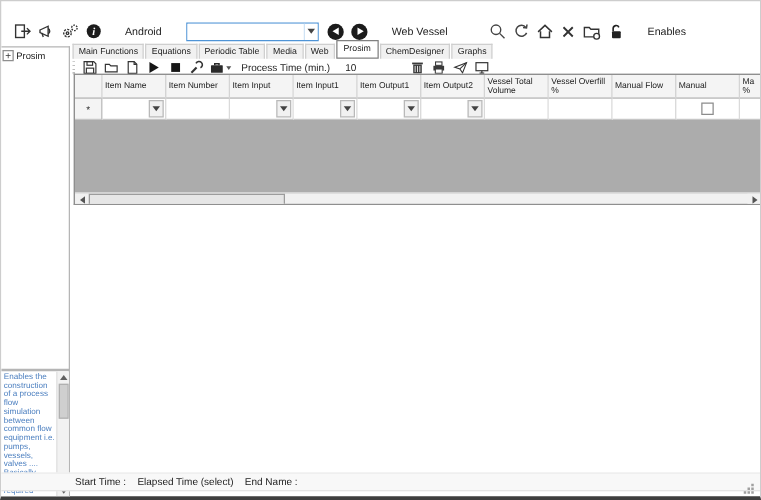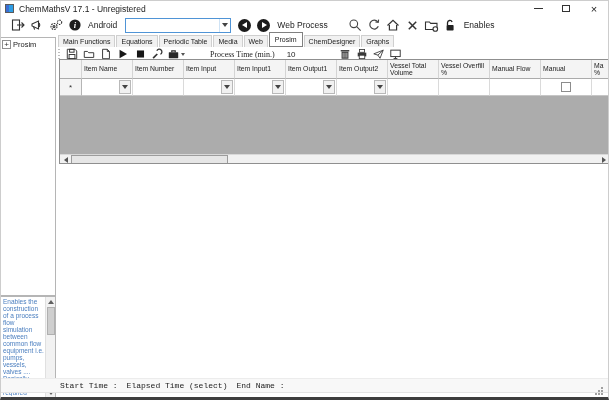--- a/index.html
+++ b/index.html
@@ -14,21 +14,21 @@
   .apptitle{font-size:8.5px;color:#1a1a1a;margin-left:5px;white-space:nowrap;}
   .wbtns{margin-left:auto;display:flex;height:15px;}
   .wbtn{width:28px;height:15px;display:flex;align-items:center;justify-content:center;cursor:default;}
   .min-glyph{width:9px;height:1px;background:#333;display:block;}
   .max-glyph{width:8px;height:7px;border:1px solid #333;display:block;}
   .x-glyph{font-size:11px;line-height:10px;color:#222;}
 
   
   .toolbar{position:absolute;top:15px;left:0;right:0;height:18px;display:flex;align-items:center;padding:0 7px;}
   .tbtn{height:16px;min-width:17px;display:flex;align-items:center;justify-content:center;background:none;border:none;padding:0 1px;margin:0 1px;}
-  .tlabel{font-size:8.5px;color:#222;margin:0 4px;white-space:nowrap;}
+  .tlabel{font-size:8.5px;color:#222;margin:0 16px;white-space:nowrap;}
   .combo{width:106px;height:15px;border:1px solid #4f94d6;background:#fff;display:flex;align-items:stretch;margin:0 4px;}
   .combo input{flex:1;border:none;outline:none;font-size:8px;padding:0 2px;min-width:0;font-family:"Liberation Sans",sans-serif;}
   .combo .dd{width:11px;border-left:1px solid #cfe3f5;display:flex;align-items:center;justify-content:center;background:#fff;}
   .caret-down{width:0;height:0;border-left:3px solid transparent;border-right:3px solid transparent;border-top:4px solid #444;}
   .navcirc{width:13px;height:13px;border-radius:50%;background:#1b1b1b;display:flex;align-items:center;justify-content:center;border:none;margin:0 3px;padding:0;}
   .tri-w-left{width:0;height:0;border-top:3.5px solid transparent;border-bottom:3.5px solid transparent;border-right:5px solid #fff;margin-right:1px;}
   .tri-w-right{width:0;height:0;border-top:3.5px solid transparent;border-bottom:3.5px solid transparent;border-left:5px solid #fff;margin-left:1px;}
   .spacer12{width:14px;}
 
   
@@ -47,21 +47,21 @@
 
   
   .tabstrip{position:absolute;left:57px;top:31px;height:15px;display:flex;align-items:flex-end;}
   .tab{font-size:7px;color:#222;background:#f1f1f1;border:1px solid #cfcfcf;border-bottom:none;padding:0 4px;height:12px;display:flex;align-items:center;margin-right:1px;white-space:nowrap;cursor:default;}
   .tab.selected{background:#fff;border:1px solid #808080;height:15px;padding:0 5px;position:relative;z-index:2;}
 
   
   .ptoolbar{position:absolute;left:57px;top:47px;height:12px;display:flex;align-items:center;gap:3px;}
   .pgrip{width:2px;height:10px;background:repeating-linear-gradient(to bottom,#bdbdbd 0 1px,transparent 1px 3px);margin-right:2px;}
   .pbtn{height:12px;min-width:14px;display:flex;align-items:center;justify-content:center;background:none;border:none;padding:0;}
-  .pt-label{font-size:8px;color:#222;margin-left:22px;white-space:nowrap;font-family:Liberation Serif, serif;}
+  .pt-label{font-size:8px;color:#222;margin-left:5px;white-space:nowrap;}
   .pt-value{font-size:8px;color:#222;margin-left:9px;}
   .pspacer{width:36px;}
   .ddmini{width:0;height:0;border-left:2.5px solid transparent;border-right:2.5px solid transparent;border-top:3.5px solid #555;margin-left:1px;}
 
   
   .grid{position:absolute;left:58px;top:58px;width:551px;height:105px;border:1px solid #8f8f8f;border-right:none;background:#acacac;overflow:hidden;}
   .grow{display:flex;}
   .hcell{flex:none;background:#f4f4f4;border-right:1px solid #d4d4d4;border-bottom:1px solid #ababab;font-size:6.8px;line-height:7.4px;color:#222;padding:1px 2px;height:19px;display:flex;align-items:center;overflow:hidden;cursor:default;}
   .dcell{flex:none;background:#fff;border-right:1px solid #dadada;border-bottom:1px solid #c6c6c6;height:17px;position:relative;display:flex;align-items:center;}
   .rowhdr{background:#f4f4f4;justify-content:center;font-size:8px;color:#333;border-right:1px solid #b5b5b5;}
@@ -69,47 +69,32 @@
   .checkbox{width:10px;height:10px;border:1px solid #8c8c8c;background:#fff;margin:0 auto;}
   .grayfill{height:58px;background:#acacac;}
   .hscroll{height:11px;background:#f1f1f1;position:relative;border-top:1px solid #d8d8d8;}
   .hsbtn{position:absolute;top:0;width:11px;height:10px;display:flex;align-items:center;justify-content:center;background:#f1f1f1;border:none;padding:0;}
   .hsbtn.left{left:0;} .hsbtn.right{right:1px;}
   .tri-left{width:0;height:0;border-top:3px solid transparent;border-bottom:3px solid transparent;border-right:4px solid #555;}
   .tri-right{width:0;height:0;border-top:3px solid transparent;border-bottom:3px solid transparent;border-left:4px solid #555;}
   .hthumb{position:absolute;left:11px;top:0;width:157px;height:10px;background:#e6e6e6;border:1px solid #9c9c9c;}
 
   
-  .statusbar{position:absolute;left:0;right:0;top:377px;height:15px;background:#f8f8f8;border-top:1px solid #ececec;border-bottom:1px solid #e4e4e4;display:flex;align-items:center;padding-left:59px;gap:9px;font-family:Liberation Mono, monospace;}
+  .statusbar{position:absolute;left:0;right:0;top:377px;height:15px;background:#f8f8f8;border-top:1px solid #ececec;border-bottom:1px solid #e4e4e4;display:flex;align-items:center;padding-left:59px;gap:9px;}
   .stlabel{font-size:8px;color:#222;white-space:nowrap;}
   .gripdots{position:absolute;right:11px;bottom:8px;width:2px;height:2px;background:transparent;
     box-shadow:6px 0 0 #a0a0a0,6px 3px 0 #a0a0a0,3px 3px 0 #a0a0a0,6px 6px 0 #a0a0a0,3px 6px 0 #a0a0a0,0 6px 0 #a0a0a0;}
 
   svg.ic{display:block;}
 </style>
 </head>
 <body>
 
 <div id="window">
 
-  <div class="titlebar">
-    <span class="appicon"></span>
-    <span class="apptitle">ChemMathsV 17.1 - Unregistered</span>
-    <div class="wbtns">
-      <div class="wbtn">
-          <span class="min-glyph"></span>
-        </div>
-      <div class="wbtn">
-          <span class="max-glyph"></span>
-        </div>
-      <div class="wbtn">
-          <span class="x-glyph">×</span>
-        </div>
-    </div>
-  </div>
 
   <div class="toolbar">
     <button class="tbtn">
       <svg class="ic" width="14" height="14" viewBox="0 0 14 14" fill="none" stroke="#333" stroke-width="1.1">
           <rect x="1.5" y="2" width="7" height="10"></rect>
           <path d="M6 7 H13 M10.5 4.5 L13 7 L10.5 9.5"></path>
         </svg>
     </button>
     <button class="tbtn">
       <svg class="ic" width="14" height="14" viewBox="0 0 14 14" fill="none" stroke="#333" stroke-width="1.1">
@@ -137,21 +122,21 @@
       <div class="dd">
           <span class="caret-down"></span>
         </div>
     </div>
     <button class="navcirc">
         <span class="tri-w-left"></span>
       </button>
     <button class="navcirc">
         <span class="tri-w-right"></span>
       </button>
-    <span class="tlabel">Web Process</span>
+    <span class="tlabel">Web Vessel</span>
     <span class="spacer12"></span>
     <button class="tbtn">
       <svg class="ic" width="14" height="14" viewBox="0 0 14 14" fill="none" stroke="#444" stroke-width="1.1">
           <circle cx="5.8" cy="5.8" r="3.8"></circle>
           <path d="M8.7 8.7 L12.6 12.6"></path>
         </svg>
     </button>
     <button class="tbtn">
       <svg class="ic" width="14" height="14" viewBox="0 0 14 14" fill="none" stroke="#444" stroke-width="1.2">
           <path d="M11.3 8.3 a4.4 4.4 0 1 1 -0.6 -4.4"></path>

